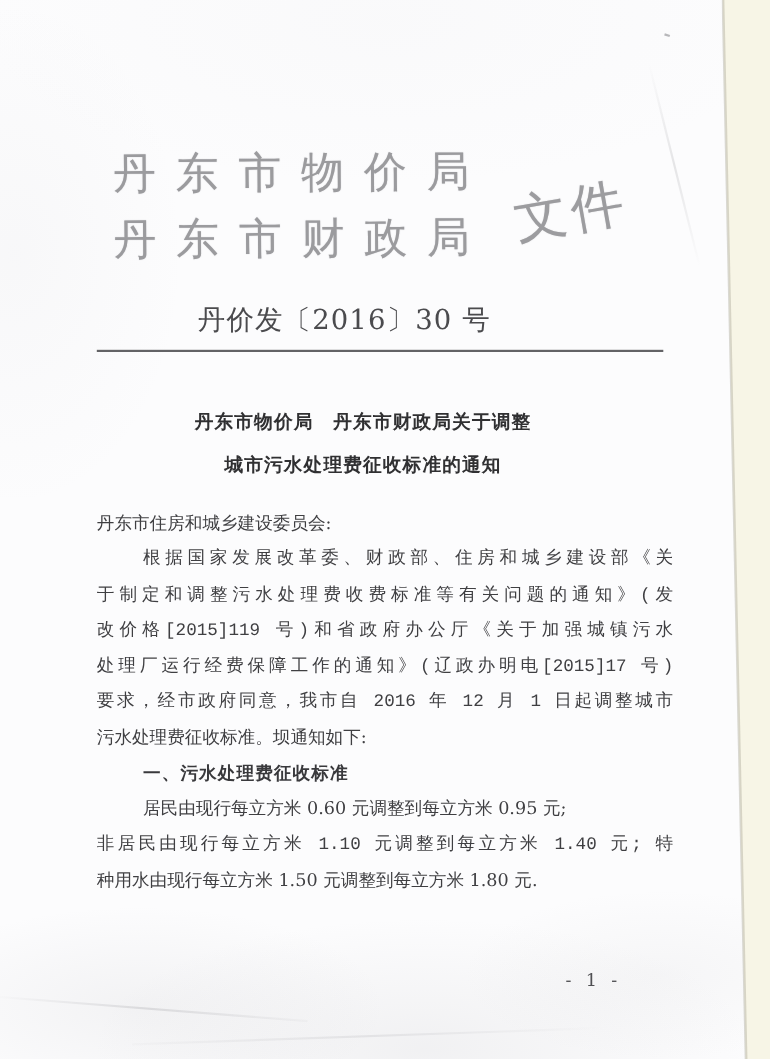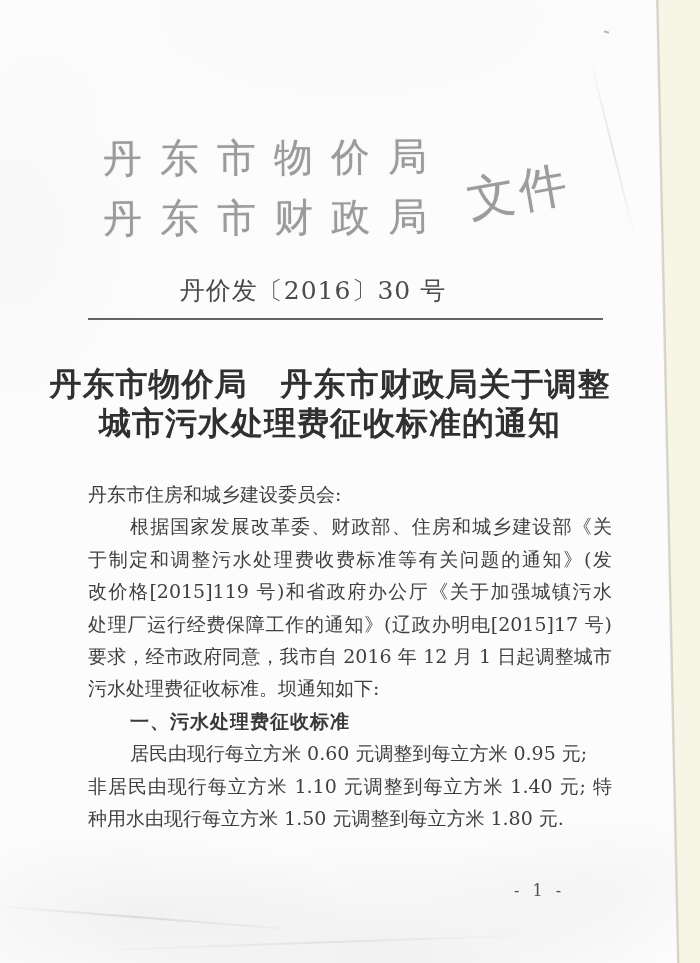--- a/index.html
+++ b/index.html
@@ -58,36 +58,37 @@
   .divider {
     position: absolute; left: 88px; top: 318px;
     width: 515px; height: 2px;
     background: #636366;
   }
   
   .doc-title {
     position: absolute; left: 25px; top: 365px; width: 610px;
     text-align: center;
     font-weight: bold;
-    font-size: 32px; line-height: 39px;
+    font-size: 17px; line-height: 39px;
     color: #303032; letter-spacing: 1px;
   }
   
   .body-block {
-    position: absolute; left: 88px; top: 478px; width: 524px;
-    font-size: 19px; color: #3f3f42;
+    position: absolute; left: 88px; top: 460px; width: 524px;
+    font-size: 16px; color: #3f3f42;
   }
   .bline {
     height: 32.4px; line-height: 32.4px;
     overflow: visible; white-space: nowrap;
   }
   .bline.j {
     white-space: normal;
     text-align: justify;
     text-align-last: justify;
+    font-family: Liberation Mono, monospace;
   }
   .bline.ind { padding-left: 42px; }
   .bline.head {
     font-family: "DejaVu Sans", "Liberation Sans", sans-serif;
     font-weight: bold; color: #39393c;
     letter-spacing: 1px;
   }
   
   .page-number {
     position: absolute; left: 514px; top: 881px;

